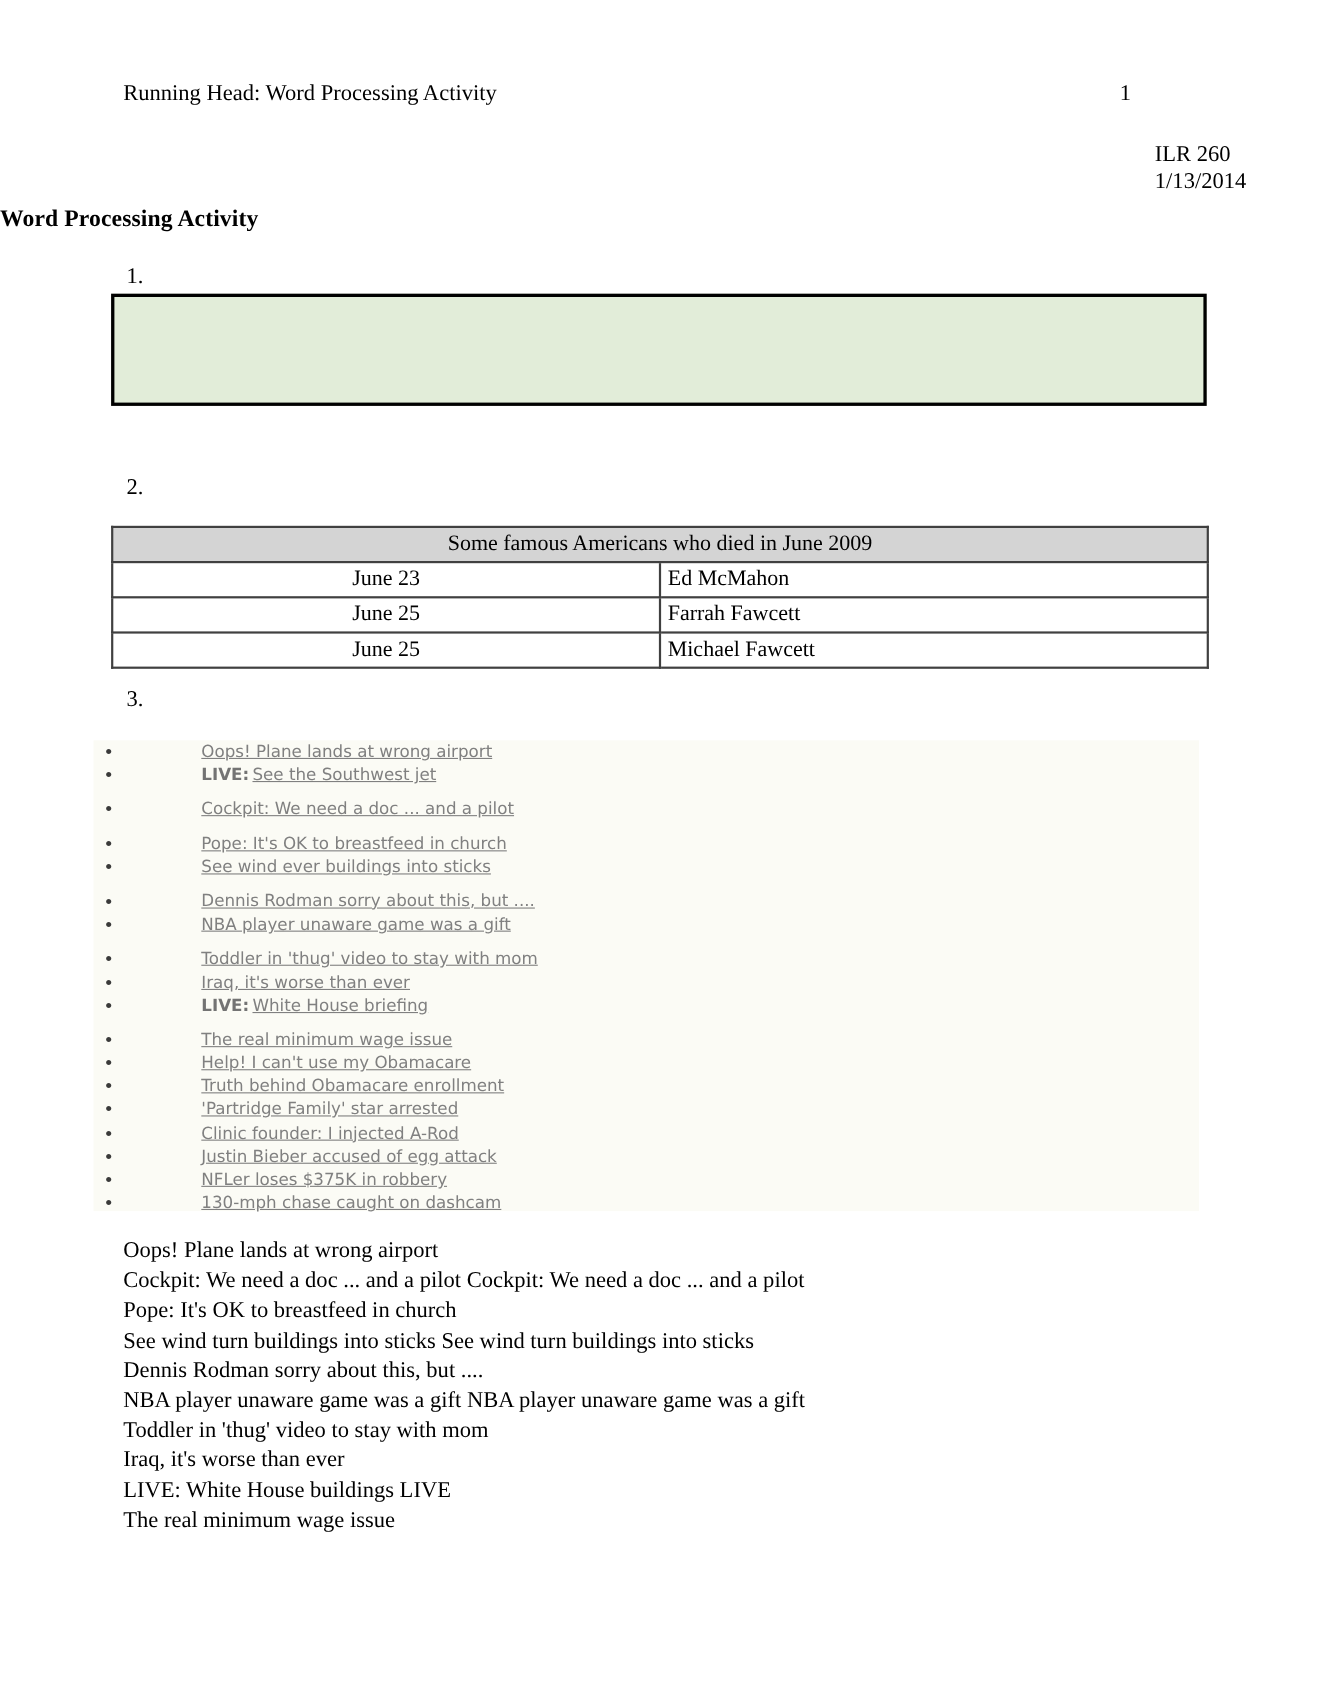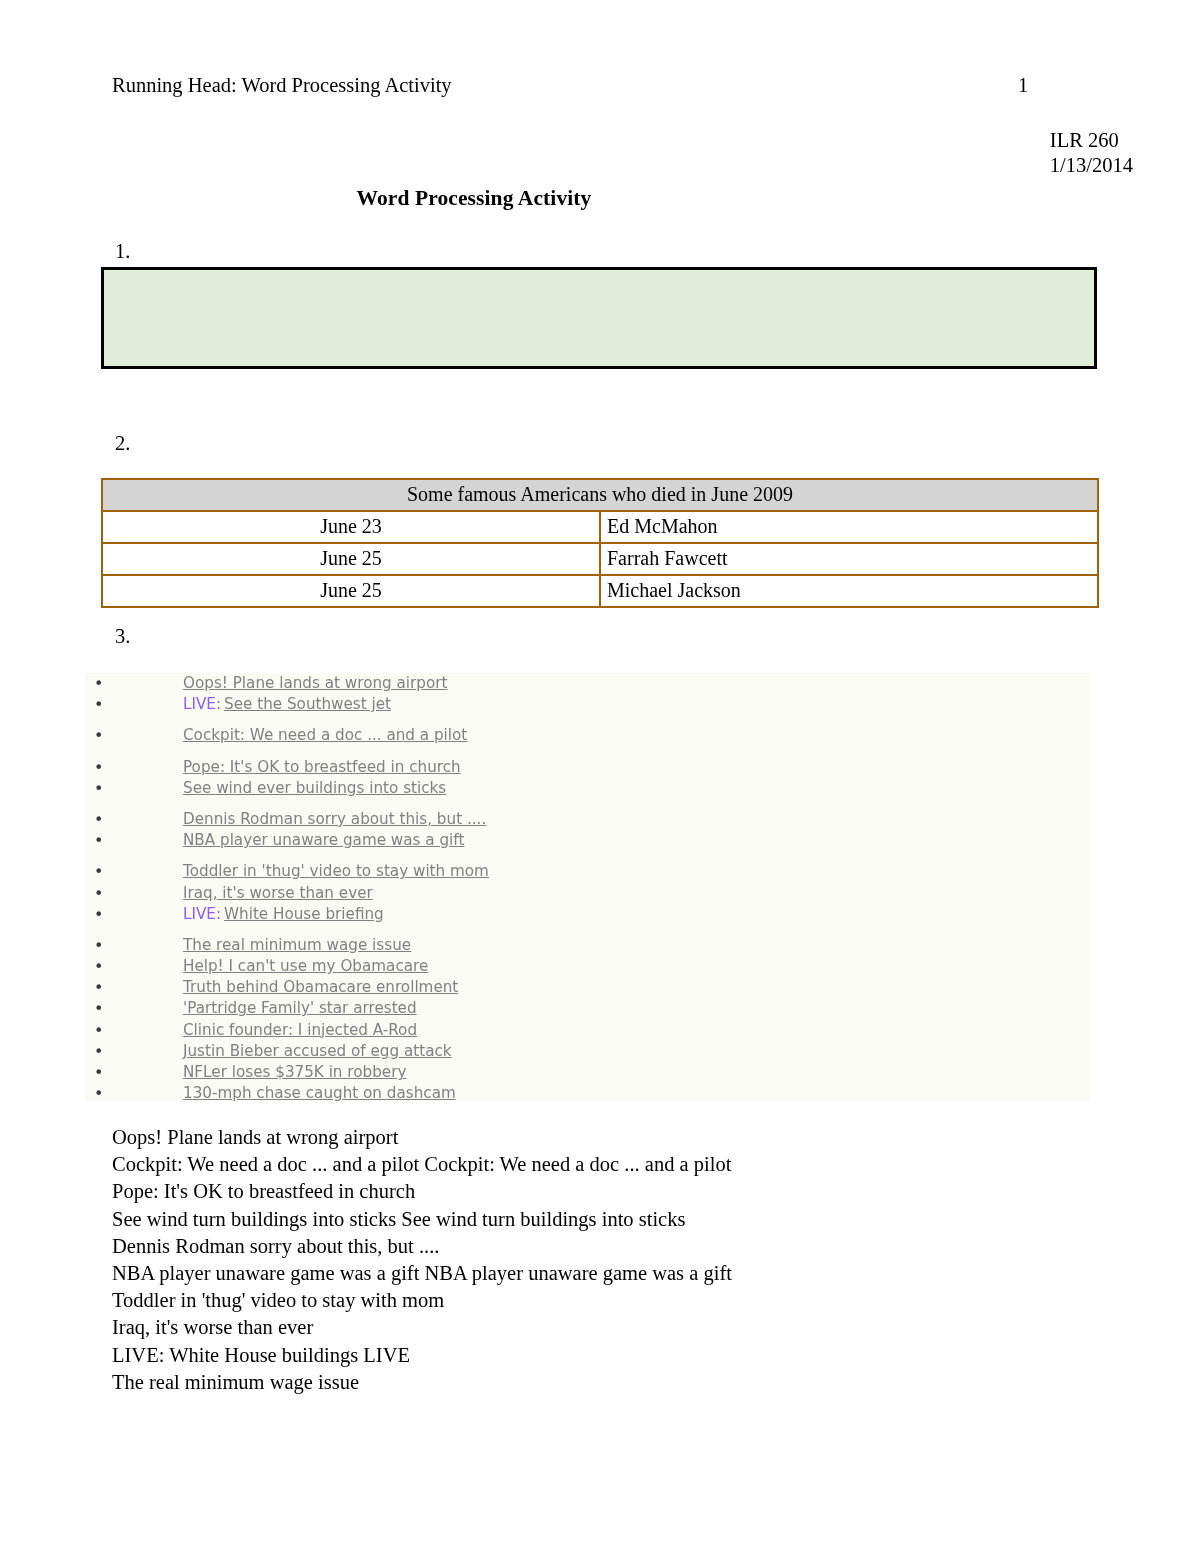--- a/index.html
+++ b/index.html
@@ -47,21 +47,20 @@
     text-align: left;
     font-size: 20.5px;
     line-height: 1.22;
     white-space: nowrap;
   }
   .doc-title {
     position: absolute;
     left: 0;
     top: 186px;
     width: 948px;
-    text-align: center;
     font-size: 21.5px;
     font-weight: bold;
     letter-spacing: 0.1px;
   }
 
   
   .num-label {
     position: absolute;
     font-size: 20.5px;
     line-height: 1.1;
@@ -87,21 +86,21 @@
     position: absolute;
     left: 101px;
     top: 478px;
     width: 998px;
     border-collapse: collapse;
     table-layout: fixed;
     font-size: 20px;
   }
   .famous-table td,
   .famous-table th {
-    border: 2px solid #a16207;
+    border: 2px solid #404040;
     padding: 2px 6px 3px 6px;
     font-weight: normal;
     text-align: left;
     height: 25px;
     vertical-align: middle;
     line-height: 1.15;
   }
   .famous-table .th-title {
     background: #D4D4D4;
     text-align: center;
@@ -142,22 +141,22 @@
     top: 0;
     color: #3a3a3a;
     font-size: 16px;
     line-height: 21.2px;
   }
   .headline-list li .ht {
     text-decoration: underline;
     color: #808080;
   }
   .headline-list li .live {
-    color: #8b5cf6;
-    font-weight: normal;
+    color: #737373;
+    font-weight: bold;
     text-decoration: none;
     margin-right: 3px;
   }
   .headline-list li.gap-before {
     margin-top: 10px;
   }
 
   
   .plain-block {
     position: absolute;
@@ -199,21 +198,21 @@
       <tr>
         <td class="col-date">June 23</td>
         <td>Ed McMahon</td>
       </tr>
       <tr>
         <td class="col-date">June 25</td>
         <td>Farrah Fawcett</td>
       </tr>
       <tr>
         <td class="col-date">June 25</td>
-        <td>Michael Jackson</td>
+        <td>Michael Fawcett</td>
       </tr>
     </tbody>
   </table>
 
   <div class="num-label num-3">3.</div>
 
   <div class="headline-block">
     <ul class="headline-list" id="headline-list">
         <li><span class="bullet">•</span><span class="ht">Oops! Plane lands at wrong airport</span></li>
         <li><span class="bullet">•</span><span class="live">LIVE:</span><span class="ht">See the Southwest jet</span></li>

